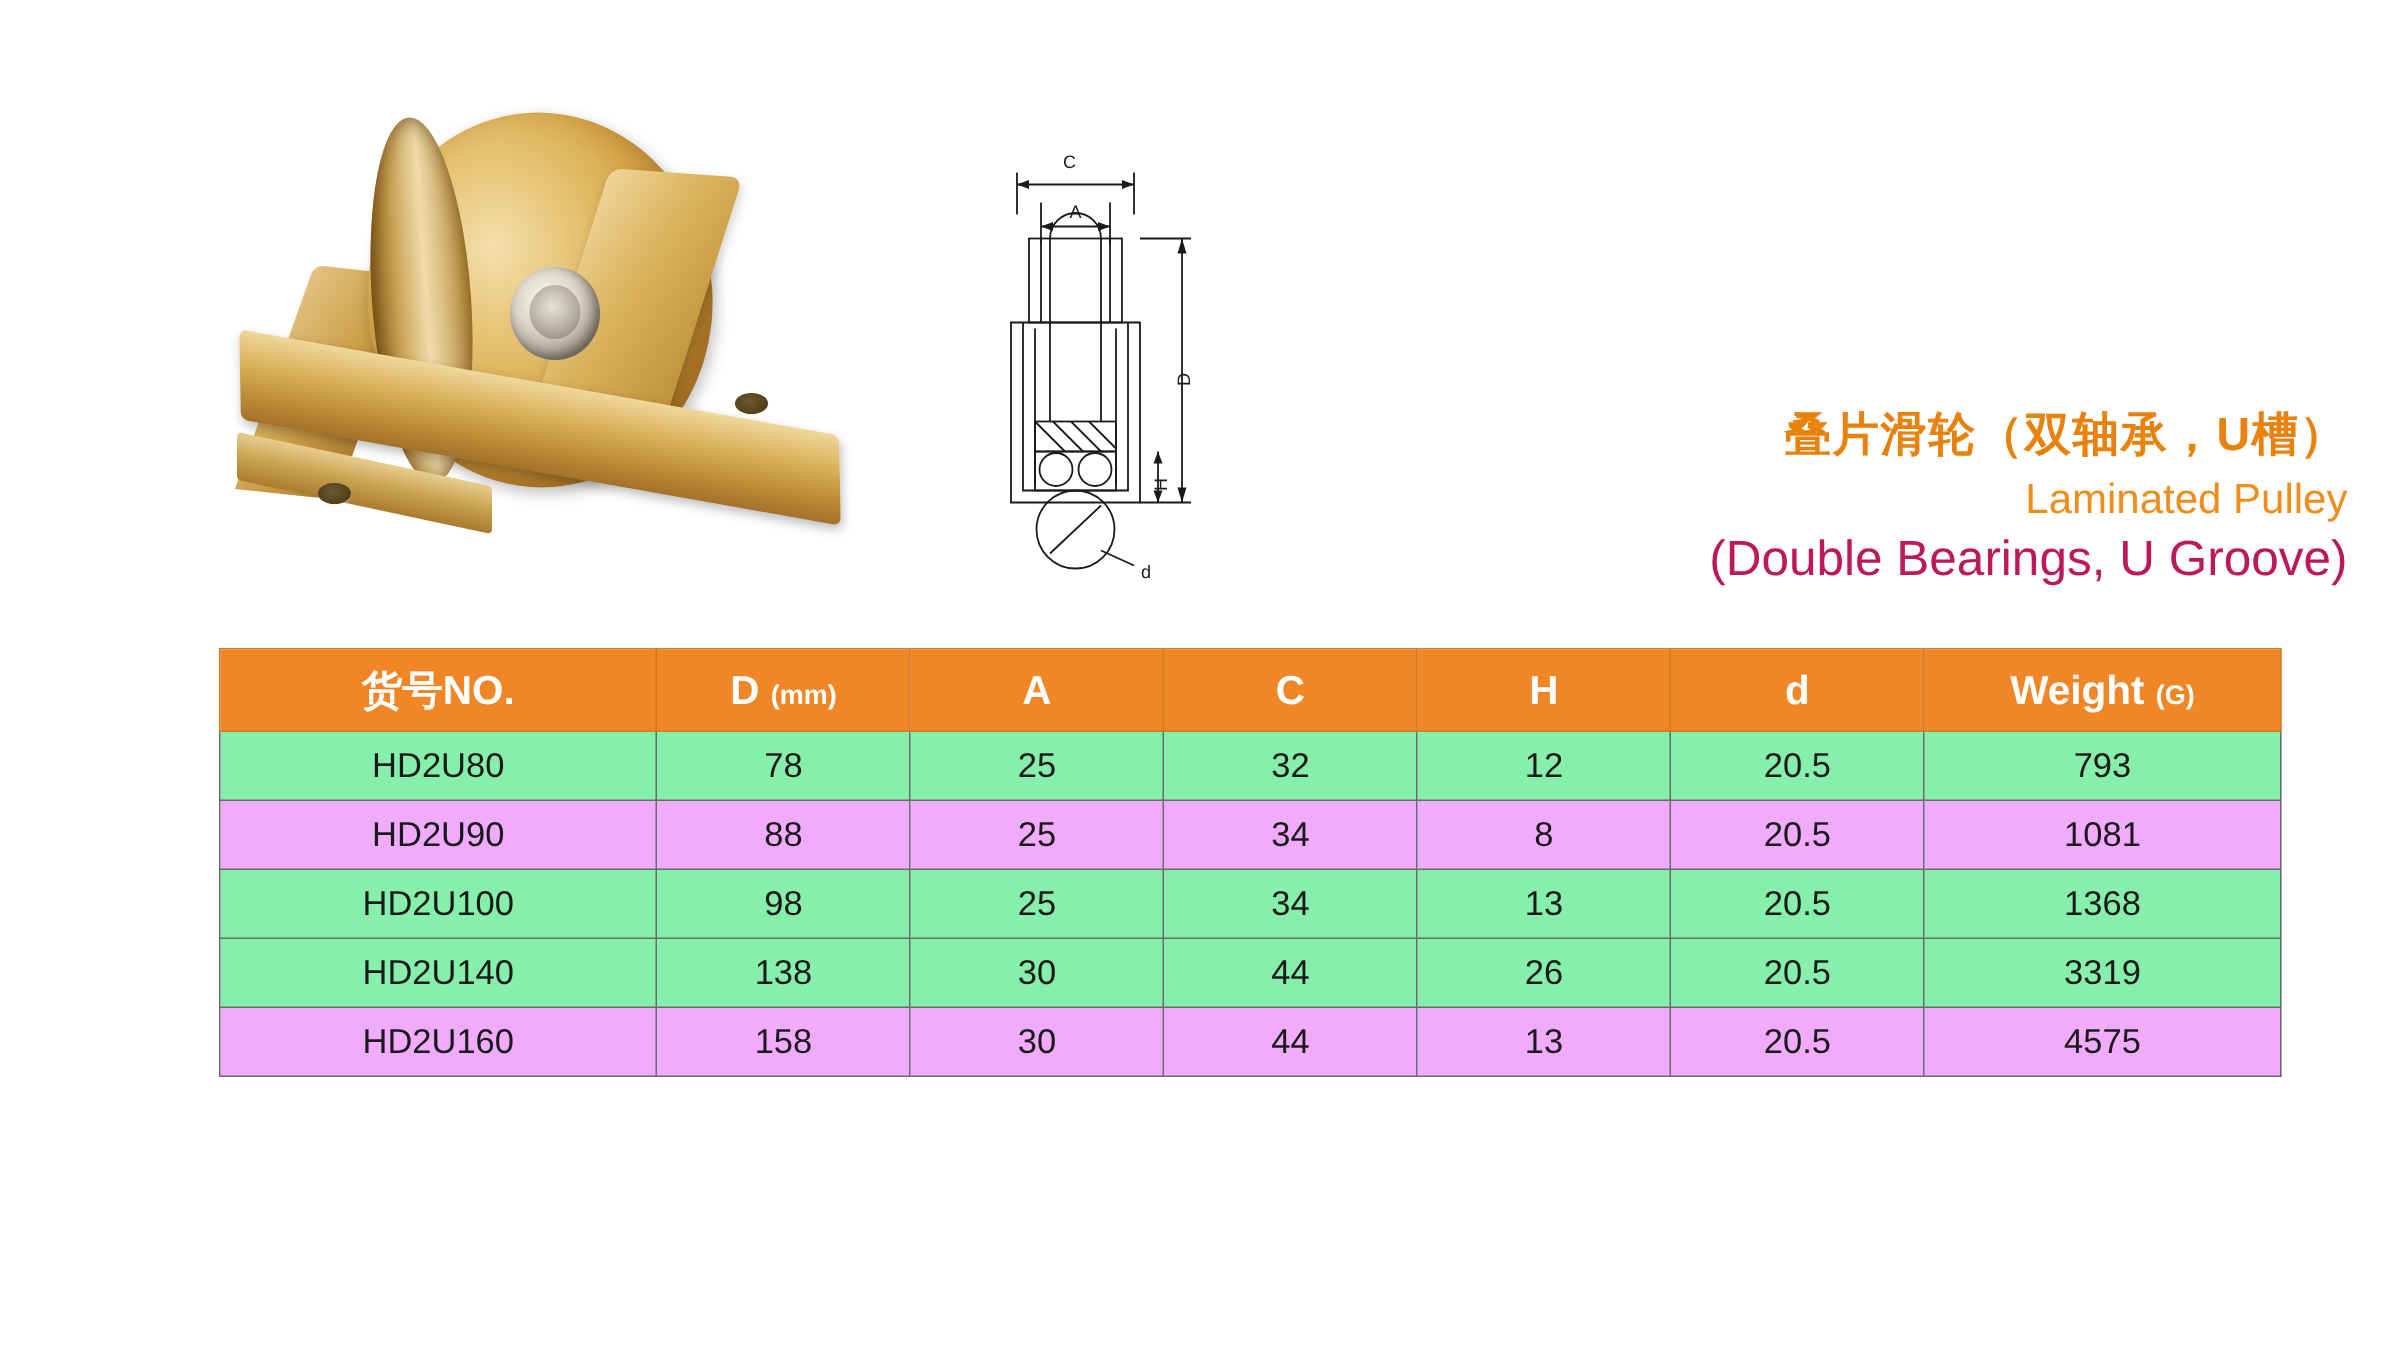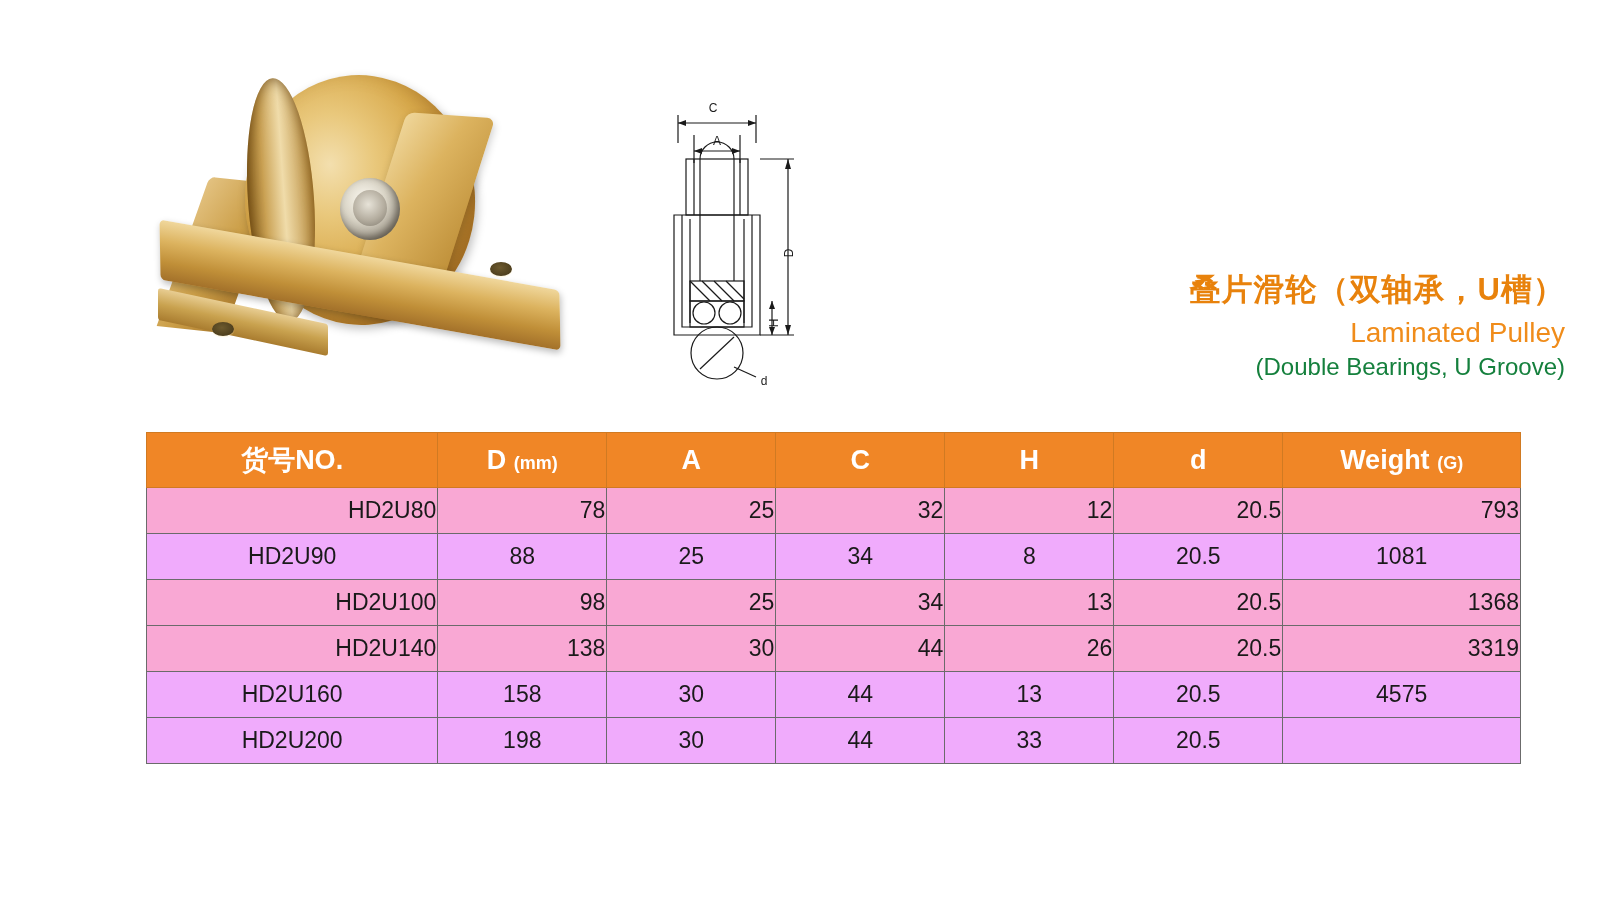--- a/index.html
+++ b/index.html
@@ -142,22 +142,22 @@
     letter-spacing: 1px;
     line-height: 1.35;
   }
   #title-en {
     color: #F08C1A;
     font-size: 28px;
     line-height: 1.3;
     margin-top: 4px;
   }
   #title-en2 {
-    color: #15803d;
-    font-size: 24px;
+    color: #be185d;
+    font-size: 33px;
     line-height: 1.3;
   }
 
   
   #spec-table-wrap {
     position: absolute;
     left: 146px;
     top: 432px;
     width: 1375px;
   }
@@ -183,22 +183,21 @@
     font-size: 18px;
     font-weight: bold;
   }
   table.spec tbody td {
     height: 43px;
     font-size: 23px;
     color: #1a1a1a;
     background: #f0abfc;
   }
   table.spec tbody tr.alt td {
-    background: #f9a8d4;
-    text-align: right;
+    background: #86efac;
   }
   col.c0 { width: 21.2%; }
   col.c1 { width: 12.3%; }
   col.c2 { width: 12.3%; }
   col.c3 { width: 12.3%; }
   col.c4 { width: 12.3%; }
   col.c5 { width: 12.3%; }
   col.c6 { width: 17.3%; }
 </style>
 </head>
@@ -350,24 +349,15 @@
       </tr>
       <tr>
         <td>HD2U160</td>
         <td>158</td>
         <td>30</td>
         <td>44</td>
         <td>13</td>
         <td>20.5</td>
         <td>4575</td>
       </tr>
-      <tr>
-        <td>HD2U200</td>
-        <td>198</td>
-        <td>30</td>
-        <td>44</td>
-        <td>33</td>
-        <td>20.5</td>
-        <td></td>
-      </tr>
     </tbody>
   </table>
 </div>
 
 </body></html>

